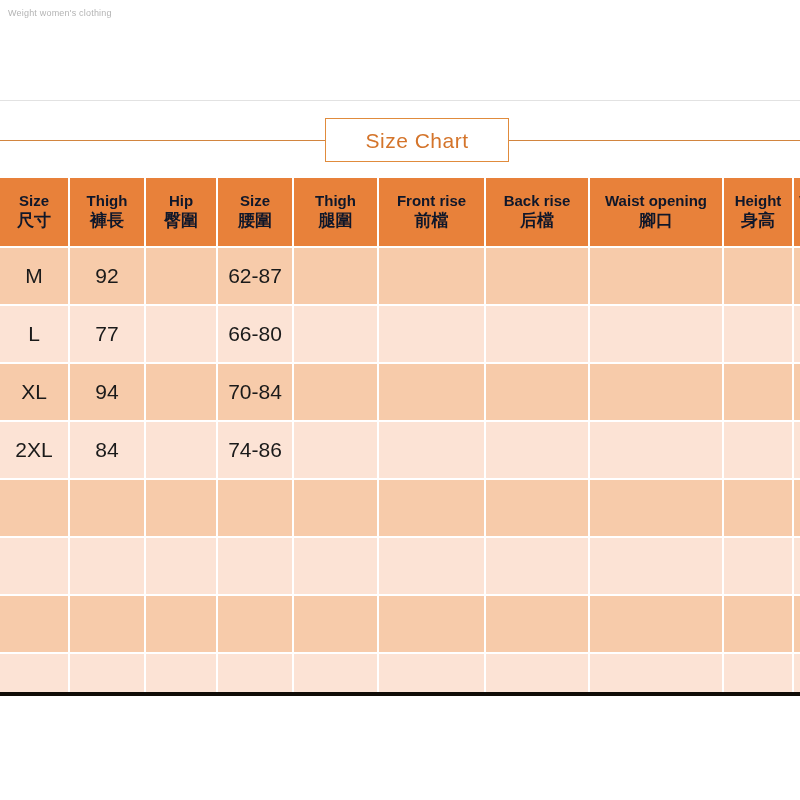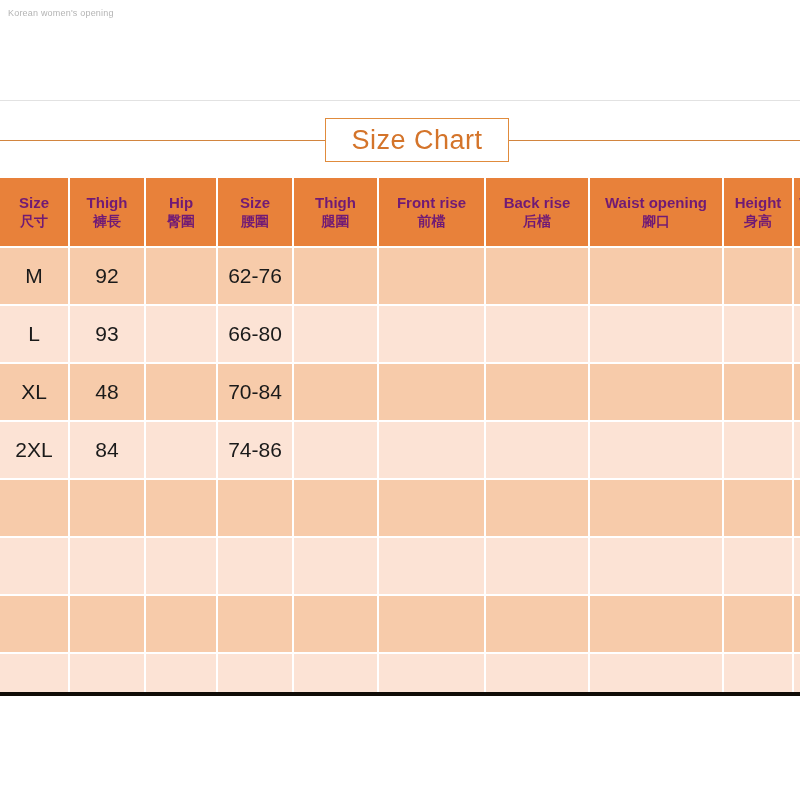--- a/index.html
+++ b/index.html
@@ -59,21 +59,21 @@
     width: 184px;
     height: 44px;
     box-sizing: border-box;
     border: 1px solid #e08b3c;
     background: #ffffff;
     display: flex;
     align-items: center;
     justify-content: center;
   }
   .title-text {
-    font-size: 27px;
+    font-size: 21px;
     color: #d4742a;
     letter-spacing: 0.5px;
     line-height: 1;
   }
 
   
   .table-wrap {
     position: absolute;
     top: 178px;
     left: 0;
@@ -93,29 +93,29 @@
   table.size-chart th,
   table.size-chart td {
     padding: 0;
     margin: 0;
     text-align: center;
     vertical-align: middle;
   }
 
   thead th {
     background: #e8813a;
-    color: #701a75;
+    color: #0f172a;
     height: 68px;
     line-height: 1.22;
     font-size: 15px;
     font-weight: bold;
     padding: 0 3px;
   }
   .hdr-en { display: block; white-space: nowrap; }
-  .hdr-zh { display: block; white-space: nowrap; font-size: 14px; }
+  .hdr-zh { display: block; white-space: nowrap; font-size: 17px; }
 
   tbody tr { height: 56px; }
   tbody td {
     height: 56px;
     font-size: 21px;
     color: #1a1a1a;
     background: #fce3d5;
     white-space: nowrap;
   }
   tbody tr.shade td { background: #f7cbaa; }
@@ -138,21 +138,21 @@
     top: 692px;
     left: 0;
     width: 800px;
     height: 4px;
     background: #100c07;
   }
 </style>
 </head>
 <body>
 
-<div class="watermark">Korean women's opening</div>
+<div class="watermark">Weight women's clothing</div>
 
 <div class="top-divider"></div>
 
 <div class="title-wrap">
   <div class="title-rule"></div>
   <div class="title-box">
     <span class="title-text">Size Chart</span>
   </div>
 </div>
 
@@ -212,43 +212,43 @@
             <span class="hdr-en">Weight</span>
             <span class="hdr-zh">體重</span>
           </th>
         </tr>
     </thead>
     <tbody>
         <tr class="shade">
           <td>M</td>
           <td>92</td>
           <td></td>
-          <td>62-76</td>
+          <td>62-87</td>
           <td></td>
           <td></td>
           <td></td>
           <td></td>
           <td></td>
           <td></td>
         </tr>
         <tr>
           <td>L</td>
-          <td>93</td>
+          <td>77</td>
           <td></td>
           <td>66-80</td>
           <td></td>
           <td></td>
           <td></td>
           <td></td>
           <td></td>
           <td></td>
         </tr>
         <tr class="shade">
           <td>XL</td>
-          <td>48</td>
+          <td>94</td>
           <td></td>
           <td>70-84</td>
           <td></td>
           <td></td>
           <td></td>
           <td></td>
           <td></td>
           <td></td>
         </tr>
         <tr>

